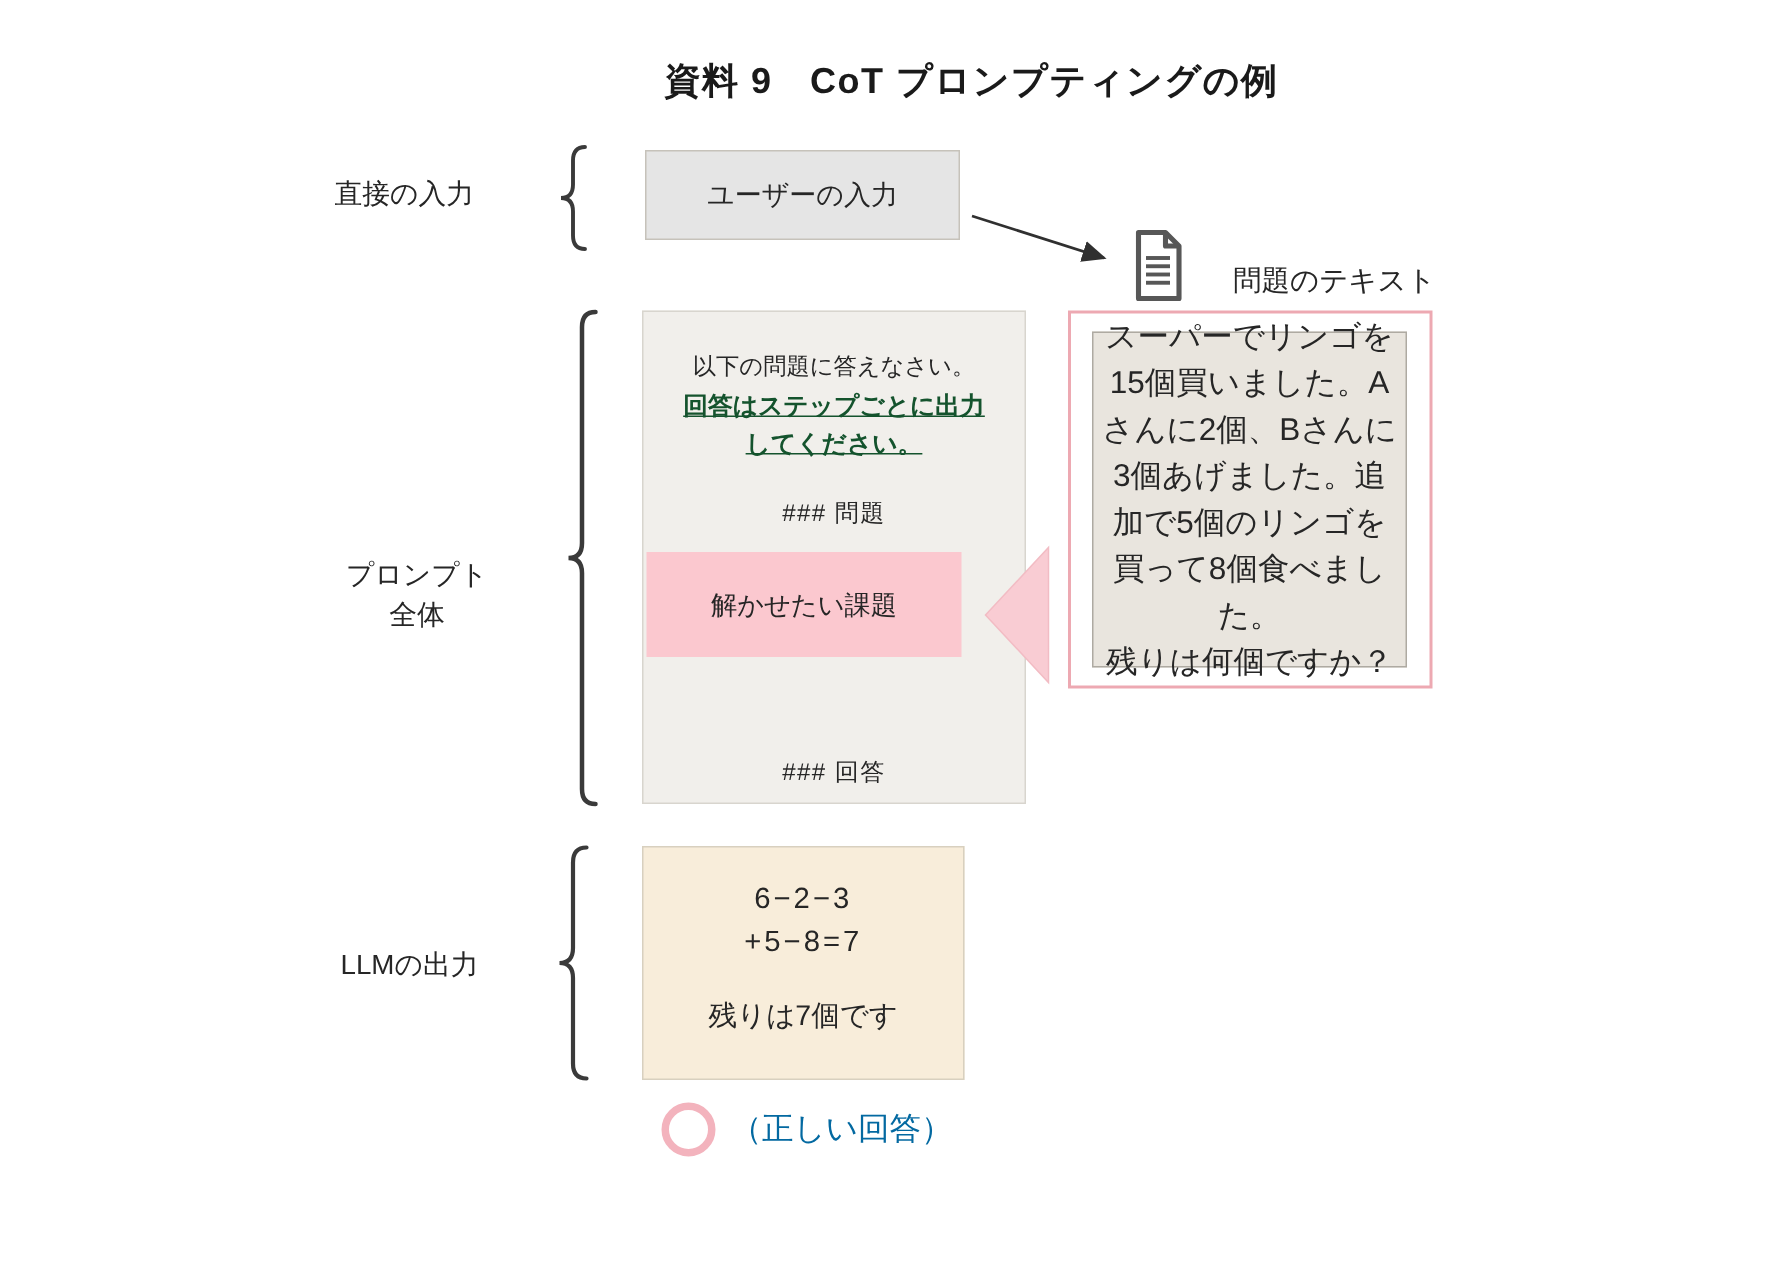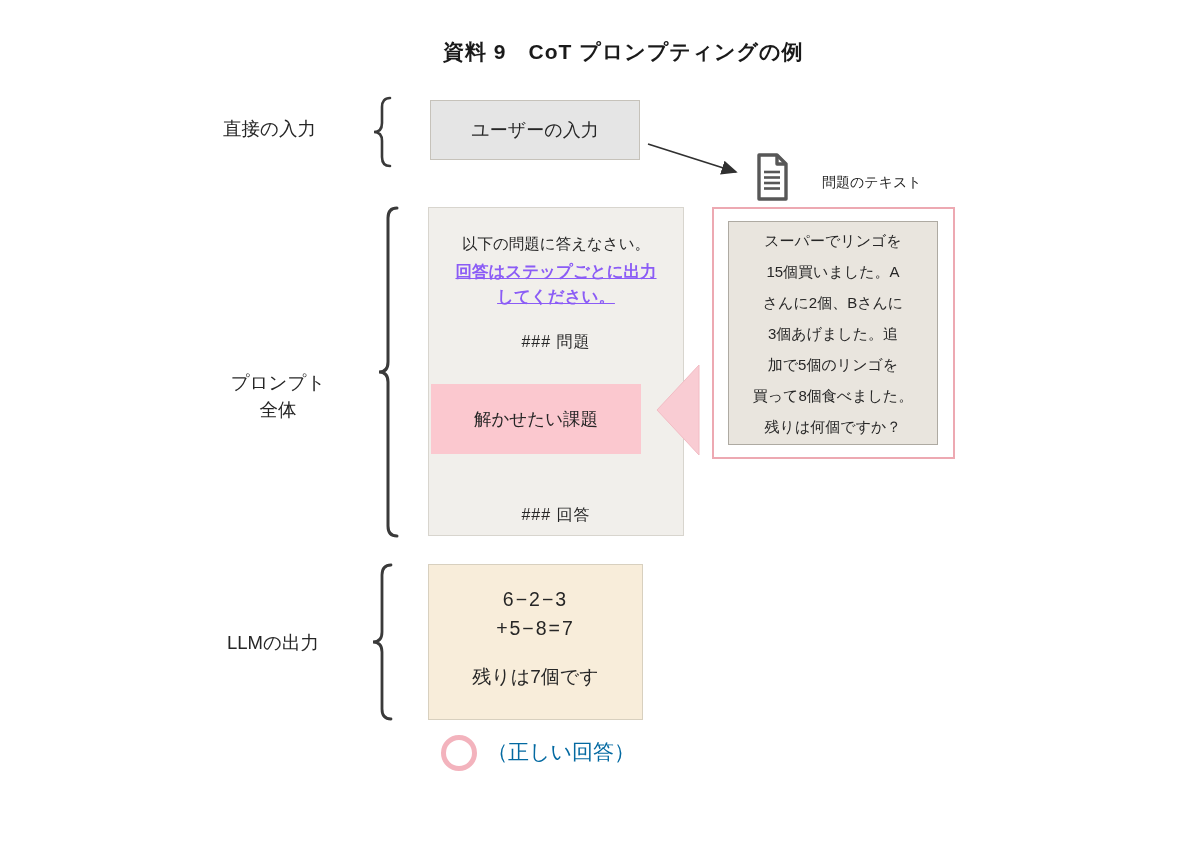--- a/index.html
+++ b/index.html
@@ -10,21 +10,21 @@
     background: #ffffff;
     font-family: "Liberation Sans", "DejaVu Sans", sans-serif;
     color: #2b2b2b;
     overflow: hidden;
   }
   .abs { position: absolute; }
   .preline { white-space: pre-line; }
 
   .figure-title {
     left: 443px; top: 38px;
-    font-size: 21px; font-weight: bold; letter-spacing: 1px; color: #1a1a1a;
+    font-size: 24px; font-weight: bold; letter-spacing: 1px; color: #1a1a1a;
   }
 
   .side-label { font-size: 18.5px; color: #262626; }
   .label-direct { left: 223px; top: 116px; }
   .label-prompt { left: 222px; top: 369px; width: 112px; text-align: center; line-height: 27px; }
   .label-llm { left: 227px; top: 630px; }
 
   .brace-svg { position: absolute; }
 
   .user-input-box {
@@ -32,61 +32,61 @@
     background: #e5e5e5; border: 1px solid #c6c2ba;
     display: flex; align-items: center; justify-content: center;
     font-size: 18px; color: #262626;
   }
 
   .arrow-svg { position: absolute; left: 644px; top: 136px; }
 
   .doc-icon-svg { position: absolute; left: 752px; top: 152px; }
 
   .problem-label {
-    left: 822px; top: 174px; font-size: 14px; color: #262626;
+    left: 822px; top: 174px; font-size: 19px; color: #262626;
   }
 
   .prompt-box {
     left: 428px; top: 207px; width: 224px; height: 327px;
     background: #f1efeb; border: 1px solid #d8d5ce; padding-left: 30px;
   }
   .prompt-instruction {
     left: 0; top: 26px; width: 100%;
     font-size: 15.5px; color: #262626; text-align: center;
   }
   .cot-instruction {
     left: 0; top: 51px; width: 100%;
-    font-size: 16.5px; font-weight: bold; color: #8b5cf6;
+    font-size: 16.5px; font-weight: bold; color: #14532d;
     text-decoration: underline;
     text-align: center; line-height: 25px;
   }
   .problem-header, .answer-header {
     left: 0; width: 100%;
     font-size: 16px; color: #262626; text-align: center; letter-spacing: 1px;
   }
   .problem-header { top: 124px; }
   .answer-header { top: 252px; margin-top: 45px; }
   .task-box {
-    left: 2px; top: 176px; width: 210px; height: 70px;
+    left: 2px; top: 160px; width: 210px; height: 70px;
     background: #fbc8cf;
     display: flex; align-items: center; justify-content: center;
     font-size: 17.5px; color: #262626;
   }
 
   .triangle-svg { position: absolute; left: 653px; top: 362px; }
 
   .problem-outer-box {
     left: 712px; top: 207px; width: 239px; height: 248px;
     background: #ffffff; border: 2px solid #eda9b2;
   }
   .problem-inner-box {
     left: 14px; top: 12px; width: 208px; height: 222px;
     background: #e9e5de; border: 1px solid #aeaaa2;
     display: flex; align-items: center; justify-content: center;
-    font-size: 15px; font-weight: 500; line-height: 31px; color: #262626;
+    font-size: 21px; font-weight: 500; line-height: 31px; color: #262626;
     text-align: center;
   }
 
   .output-box {
     left: 428px; top: 564px; width: 213px; height: 154px;
     background: #f8edda; border: 1px solid #d8d0bf;
   }
   .output-calc {
     left: 0; top: 20px; width: 100%;
     font-size: 19.5px; color: #262626; text-align: center; line-height: 29px;

